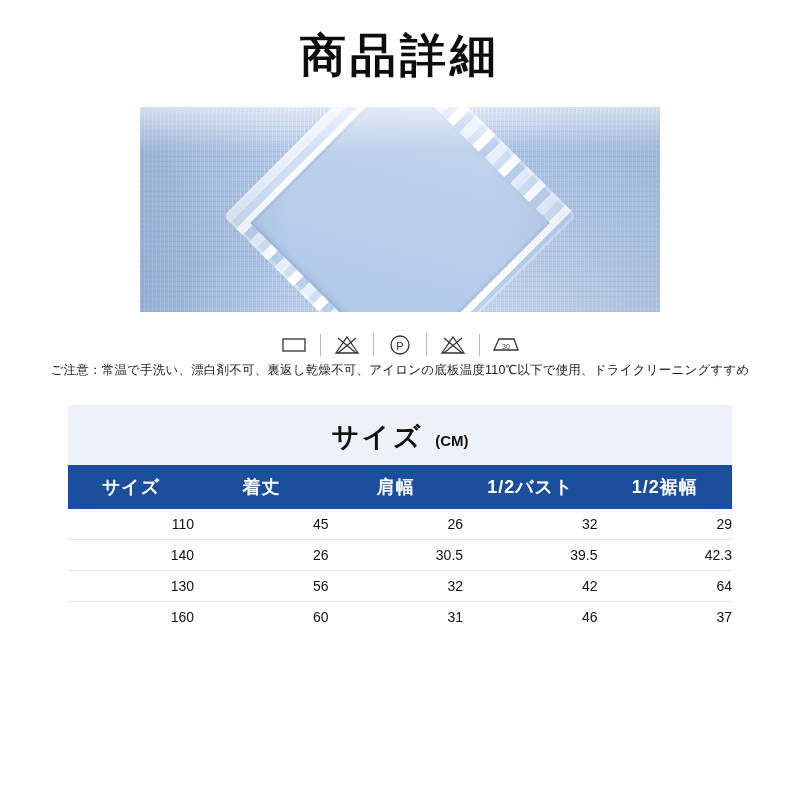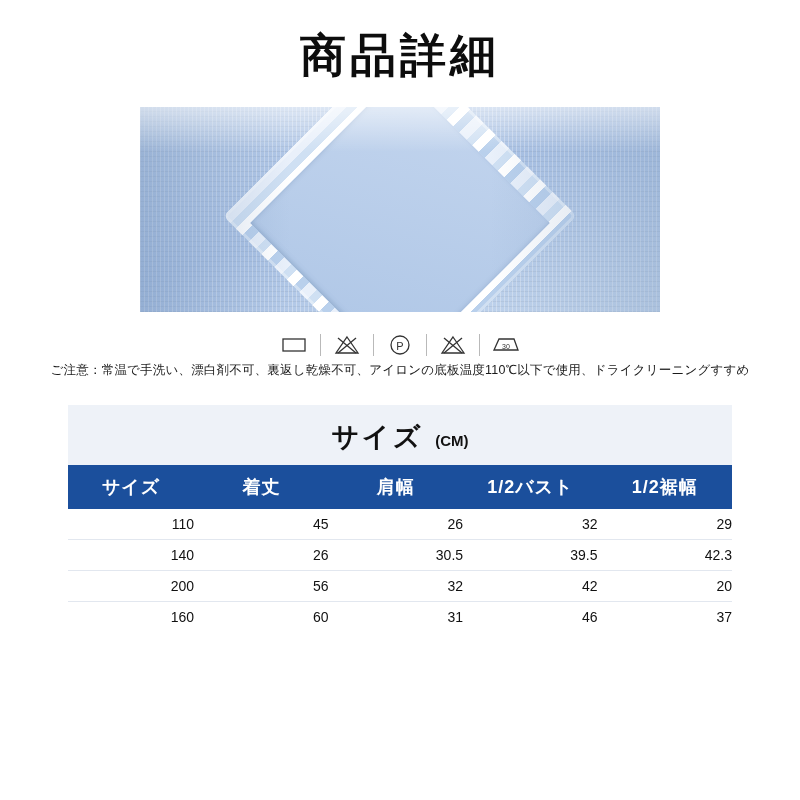--- a/index.html
+++ b/index.html
@@ -270,25 +270,25 @@
           <td>29</td>
         </tr>
         <tr>
           <td>140</td>
           <td>26</td>
           <td>30.5</td>
           <td>39.5</td>
           <td>42.3</td>
         </tr>
         <tr>
-          <td>200</td>
+          <td>130</td>
           <td>56</td>
           <td>32</td>
           <td>42</td>
-          <td>20</td>
+          <td>64</td>
         </tr>
         <tr>
           <td>160</td>
           <td>60</td>
           <td>31</td>
           <td>46</td>
           <td>37</td>
         </tr>
       </tbody>
     </table>

